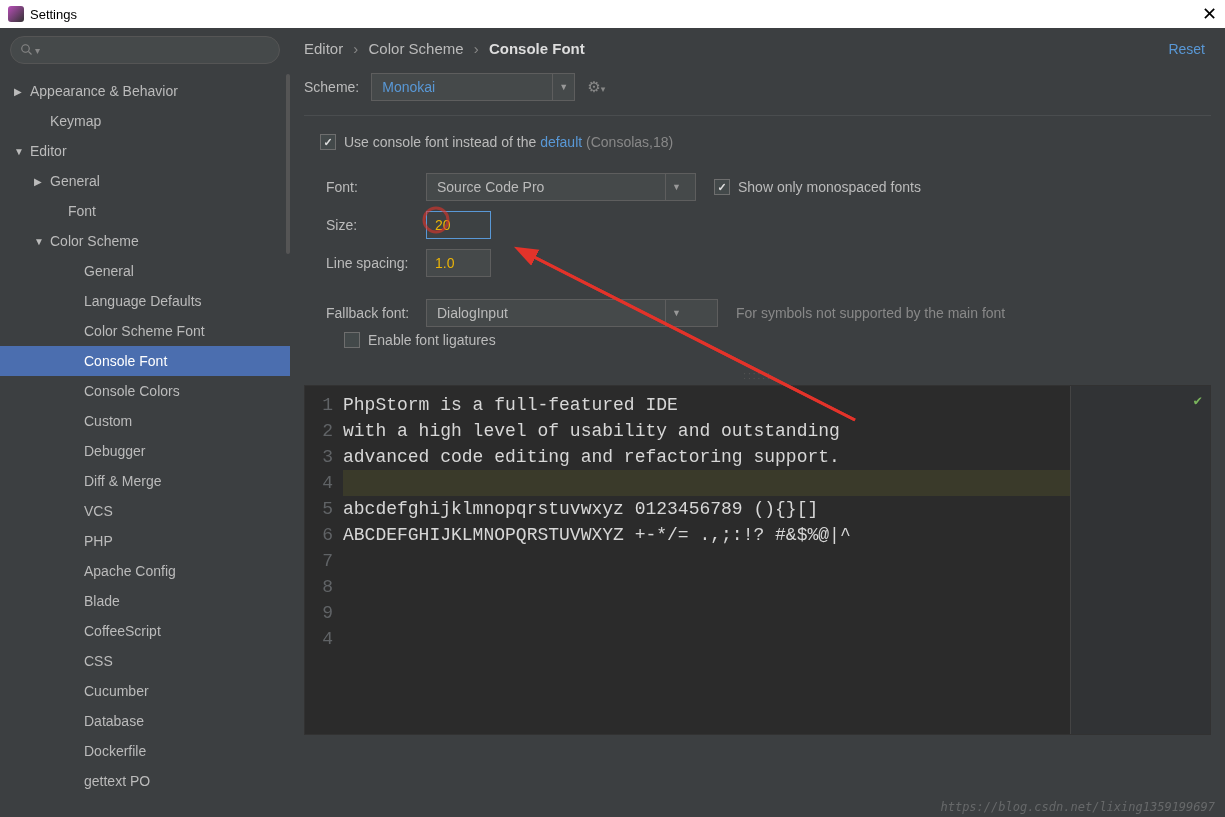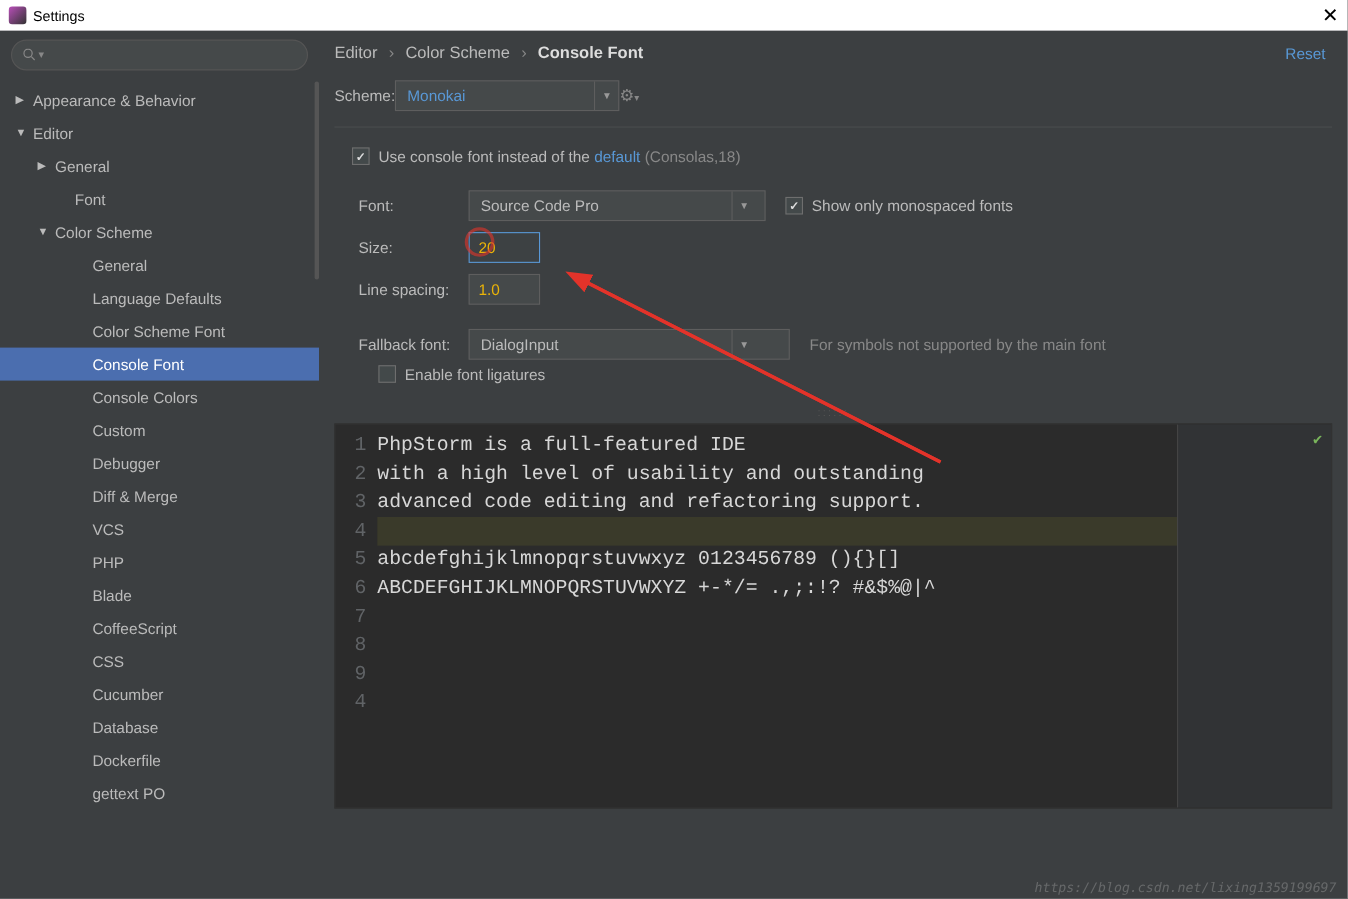--- a/index.html
+++ b/index.html
@@ -22,21 +22,21 @@
 .tree-item .arrow { width: 12px; display: inline-block; margin-right: 4px; font-size: 10px; color: #bbb; }
 .tree-item .arrow.blank { visibility: hidden; }
 .divider-v { position: absolute; right: 0; top: 46px; width: 4px; height: 180px; background: #555; border-radius: 2px; }
 .main { flex: 1; background: #3c3f41; display: flex; flex-direction: column; padding: 0; }
 .header { display: flex; justify-content: space-between; align-items: flex-end; padding: 12px 20px 8px 14px; }
 .breadcrumb { font-size: 15px; }
 .breadcrumb .crumb { color: #bbb; }
 .breadcrumb .sep { color: #888; margin: 0 6px; }
 .breadcrumb .active { color: #ddd; font-weight: 600; }
 .reset { color: #5998d6; cursor: pointer; font-size: 14px; }
-.scheme-row { display: flex; align-items: center; gap: 0; padding: 8px 14px 14px 14px; }
+.scheme-row { display: flex; align-items: center; gap: 12px; padding: 8px 14px 14px 14px; }
 .scheme-row .label { color: #bbb; font-size: 14px; }
 .dropdown { display: flex; align-items: center; background: #45494a; border: 1px solid #5e5e5e; height: 28px; }
 .dropdown .dd-val { padding: 0 10px; min-width: 180px; font-size: 14px; }
 .dropdown .dd-btn { width: 22px; height: 100%; border-left: 1px solid #5e5e5e; display: flex; align-items: center; justify-content: center; color: #999; font-size: 9px; }
 .dd-link { color: #5998d6; }
 .gear { color: #888; font-size: 15px; cursor: pointer; }
 .hr { border: none; border-top: 1px solid #4a4d4f; margin: 0 14px 14px 14px; }
 .form-area { padding: 4px 14px 0 30px; }
 .check-row { display: flex; align-items: center; gap: 8px; margin-bottom: 18px; font-size: 14px; color: #bbb; }
 .check-row.indent { margin-left: 18px; }
@@ -83,20 +83,24 @@
             <line x1="10" y1="10" x2="14" y2="14" stroke="#888" stroke-width="1.5"></line>
           </svg>
         <span style="margin-left:2px;font-size:10px;">▾</span>
       </div>
     </div>
     <div class="tree" id="tree">
         <div class="tree-item lvl-0">
           <span class="arrow">▶</span>
           <span>Appearance &amp; Behavior</span>
         </div>
+        <div class="tree-item lvl-1">
+          <span class="arrow blank">▶</span>
+          <span>Keymap</span>
+        </div>
         <div class="tree-item lvl-0">
           <span class="arrow">▼</span>
           <span>Editor</span>
         </div>
         <div class="tree-item lvl-1">
           <span class="arrow">▶</span>
           <span>General</span>
         </div>
         <div class="tree-item lvl-2">
           <span class="arrow blank">▶</span>
@@ -138,20 +142,24 @@
           <span class="arrow blank">▶</span>
           <span>Diff &amp; Merge</span>
         </div>
         <div class="tree-item lvl-3">
           <span class="arrow blank">▶</span>
           <span>VCS</span>
         </div>
         <div class="tree-item lvl-3">
           <span class="arrow blank">▶</span>
           <span>PHP</span>
+        </div>
+        <div class="tree-item lvl-3">
+          <span class="arrow blank">▶</span>
+          <span>Apache Config</span>
         </div>
         <div class="tree-item lvl-3">
           <span class="arrow blank">▶</span>
           <span>Blade</span>
         </div>
         <div class="tree-item lvl-3">
           <span class="arrow blank">▶</span>
           <span>CoffeeScript</span>
         </div>
         <div class="tree-item lvl-3">

